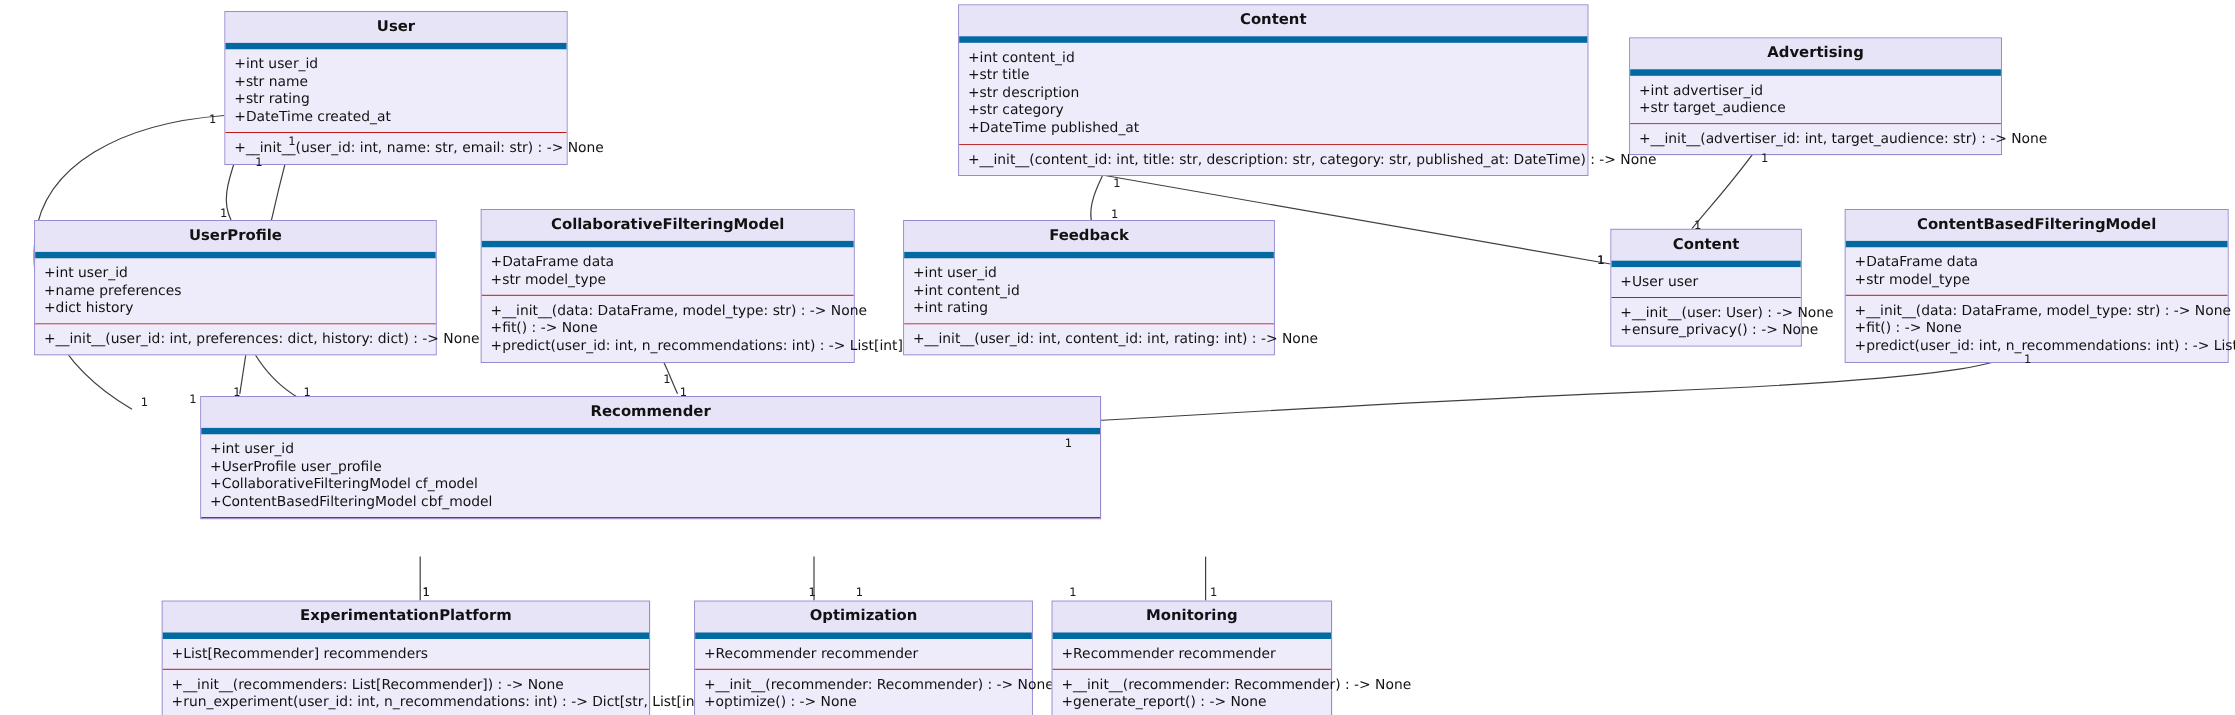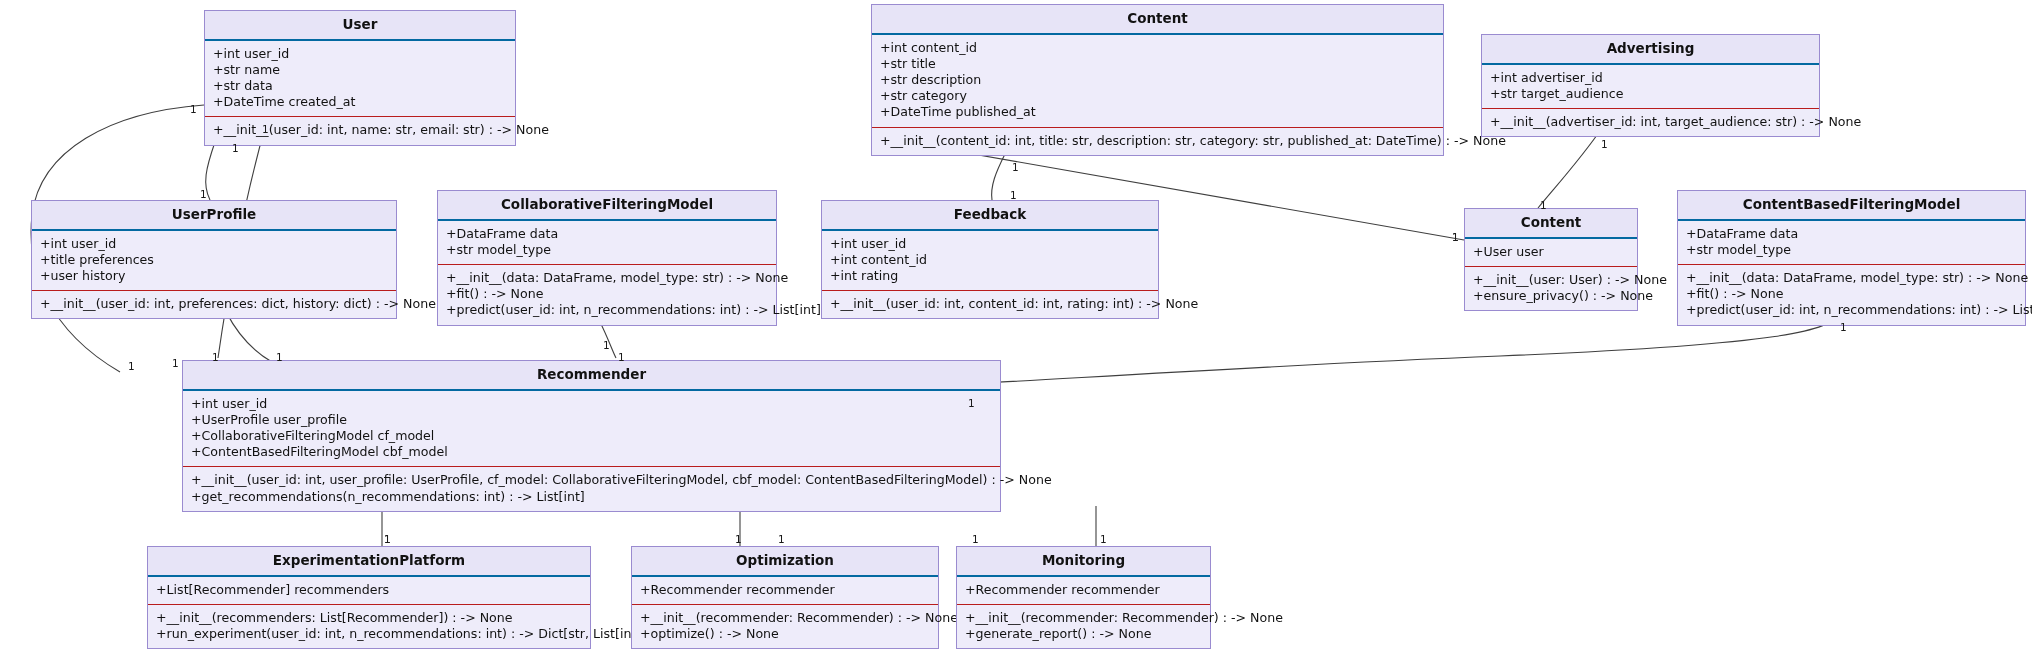--- a/index.html
+++ b/index.html
@@ -28,21 +28,21 @@
     color: #121212;
     box-shadow: 0 0 0 0 transparent;
   }
   .uml-title {
     text-align: center;
     font-weight: bold;
     font-size: 13.5px;
     line-height: 1;
     padding: 7px 8px 7px 8px;
     background: #e7e4f7;
-    border-bottom: 2px solid #0369a1;
+    border-bottom: 6px solid #0369a1;
     white-space: nowrap;
   }
   .uml-section {
     background: #eeecfa;
     padding: 5px 8px 6px 8px;
   }
   .uml-section.attrs {
     border-bottom: 1px solid #b91c1c;
   }
   .uml-row {
@@ -79,21 +79,21 @@
       <path d="M 740 506 C 740 522 740 534 740 546" fill="none" stroke="#3f3f3f" stroke-width="1.1"></path>
       <path d="M 1096 506 C 1096 522 1096 534 1096 546" fill="none" stroke="#3f3f3f" stroke-width="1.1"></path>
     </svg>
 
   <div id="class-layer">
       <div class="uml-class" style="left: 204px; top: 10px; width: 312px;">
         <div class="uml-title">User</div>
         <div class="uml-section attrs">
           <div class="uml-row">+int user_id</div>
           <div class="uml-row">+str name</div>
-          <div class="uml-row">+str data</div>
+          <div class="uml-row">+str rating</div>
           <div class="uml-row">+DateTime created_at</div>
         </div>
         <div class="uml-section methods">
           <div class="uml-row">+__init__(user_id: int, name: str, email: str) : -&gt; None</div>
         </div>
       </div>
       <div class="uml-class" style="left: 871px; top: 4px; width: 573px;">
         <div class="uml-title">Content</div>
         <div class="uml-section attrs">
           <div class="uml-row">+int content_id</div>
@@ -113,22 +113,22 @@
           <div class="uml-row">+str target_audience</div>
         </div>
         <div class="uml-section methods">
           <div class="uml-row">+__init__(advertiser_id: int, target_audience: str) : -&gt; None</div>
         </div>
       </div>
       <div class="uml-class" style="left: 31px; top: 200px; width: 366px;">
         <div class="uml-title">UserProfile</div>
         <div class="uml-section attrs">
           <div class="uml-row">+int user_id</div>
-          <div class="uml-row">+title preferences</div>
-          <div class="uml-row">+user history</div>
+          <div class="uml-row">+name preferences</div>
+          <div class="uml-row">+dict history</div>
         </div>
         <div class="uml-section methods">
           <div class="uml-row">+__init__(user_id: int, preferences: dict, history: dict) : -&gt; None</div>
         </div>
       </div>
       <div class="uml-class" style="left: 437px; top: 190px; width: 340px;">
         <div class="uml-title">CollaborativeFilteringModel</div>
         <div class="uml-section attrs">
           <div class="uml-row">+DataFrame data</div>
           <div class="uml-row">+str model_type</div>
@@ -172,24 +172,20 @@
           <div class="uml-row">+predict(user_id: int, n_recommendations: int) : -&gt; List[int]</div>
         </div>
       </div>
       <div class="uml-class" style="left: 182px; top: 360px; width: 819px;">
         <div class="uml-title">Recommender</div>
         <div class="uml-section attrs">
           <div class="uml-row">+int user_id</div>
           <div class="uml-row">+UserProfile user_profile</div>
           <div class="uml-row">+CollaborativeFilteringModel cf_model</div>
           <div class="uml-row">+ContentBasedFilteringModel cbf_model</div>
-        </div>
-        <div class="uml-section methods">
-          <div class="uml-row">+__init__(user_id: int, user_profile: UserProfile, cf_model: CollaborativeFilteringModel, cbf_model: ContentBasedFilteringModel) : -&gt; None</div>
-          <div class="uml-row">+get_recommendations(n_recommendations: int) : -&gt; List[int]</div>
         </div>
       </div>
       <div class="uml-class" style="left: 147px; top: 546px; width: 444px;">
         <div class="uml-title">ExperimentationPlatform</div>
         <div class="uml-section attrs">
           <div class="uml-row">+List[Recommender] recommenders</div>
         </div>
         <div class="uml-section methods">
           <div class="uml-row">+__init__(recommenders: List[Recommender]) : -&gt; None</div>
           <div class="uml-row">+run_experiment(user_id: int, n_recommendations: int) : -&gt; Dict[str, List[int]]</div>

